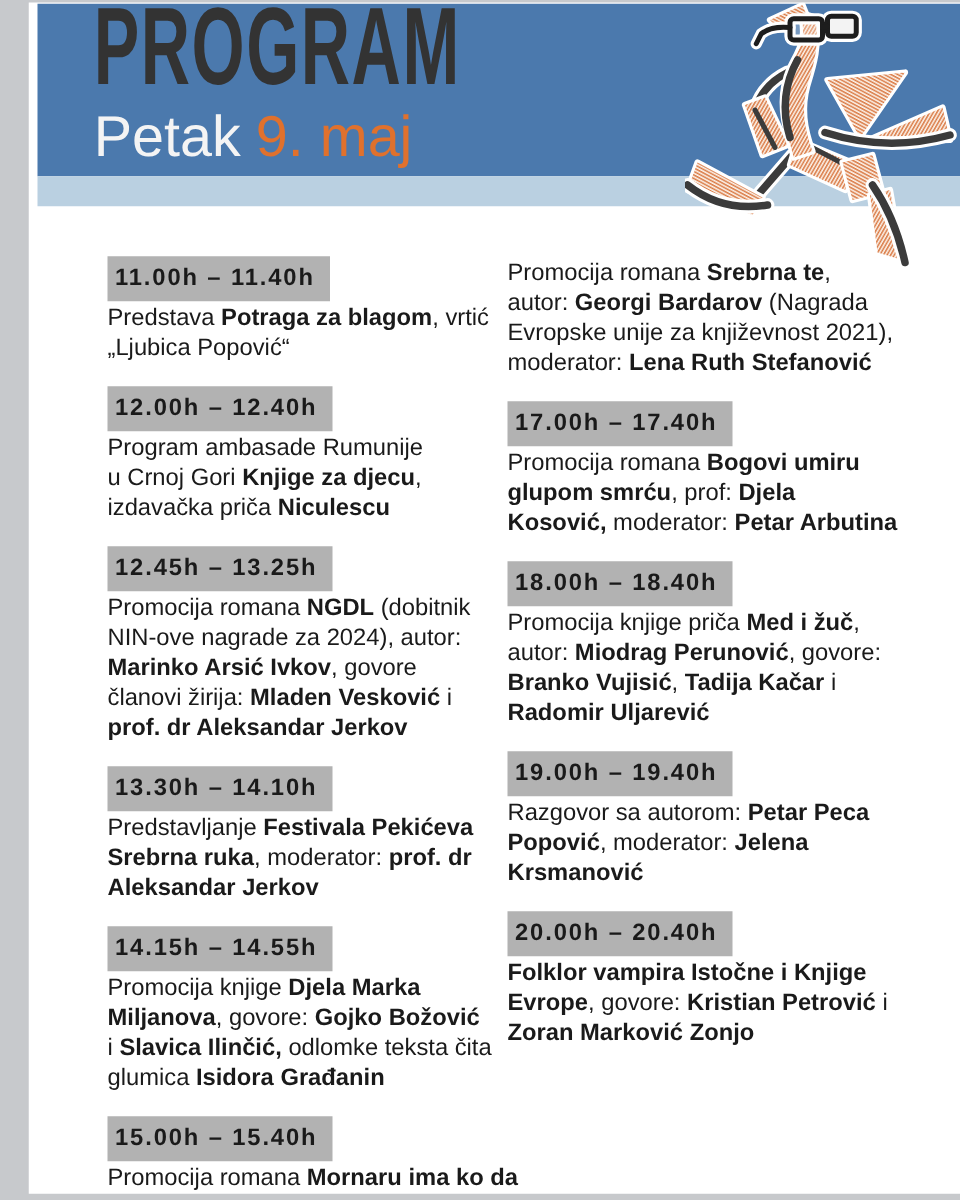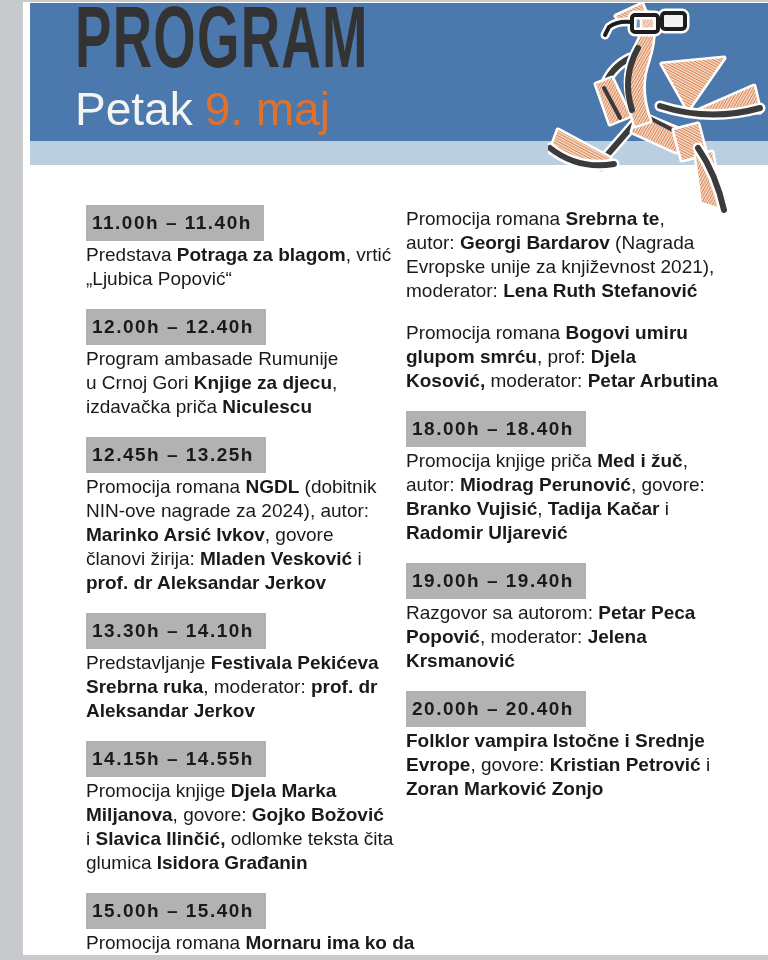--- a/index.html
+++ b/index.html
@@ -121,21 +121,21 @@
       <div class="col left">
           <div class="event"><div class="time">11.00h – 11.40h</div><div class="desc"><span>Predstava </span><span class="bi">Potraga za blagom</span><span>, vrtić</span><br><span>„Ljubica Popović“</span></div></div>
           <div class="event"><div class="time">12.00h – 12.40h</div><div class="desc"><span>Program ambasade Rumunije</span><br><span>u Crnoj Gori </span><span class="bi">Knjige za djecu</span><span>,</span><br><span>izdavačka priča </span><span class="b">Niculescu</span></div></div>
           <div class="event"><div class="time">12.45h – 13.25h</div><div class="desc"><span>Promocija romana </span><span class="bi">NGDL</span><span> (dobitnik</span><br><span>NIN-ove nagrade za 2024), autor:</span><br><span class="b">Marinko Arsić Ivkov</span><span>, govore</span><br><span>članovi žirija: </span><span class="b">Mladen Vesković</span><span> i</span><br><span class="b">prof. dr Aleksandar Jerkov</span></div></div>
           <div class="event"><div class="time">13.30h – 14.10h</div><div class="desc"><span>Predstavljanje </span><span class="bi">Festivala Pekićeva</span><br><span class="bi">Srebrna ruka</span><span>, moderator: </span><span class="b">prof. dr</span><br><span class="b">Aleksandar Jerkov</span></div></div>
           <div class="event"><div class="time">14.15h – 14.55h</div><div class="desc"><span>Promocija knjige </span><span class="bi">Djela</span><span> </span><span class="b">Marka</span><br><span class="b">Miljanova</span><span>, govore: </span><span class="b">Gojko Božović</span><br><span>i </span><span class="b">Slavica Ilinčić,</span><span> odlomke teksta čita</span><br><span>glumica </span><span class="b">Isidora Građanin</span></div></div>
           <div class="event"><div class="time">15.00h – 15.40h</div><div class="desc"><span>Promocija romana </span><span class="bi">Mornaru ima ko da</span><br></div></div>
         </div>
       <div class="col right">
           <div class="event"><div class="desc"><span>Promocija romana </span><span class="bi">Srebrna te</span><span>,</span><br><span>autor: </span><span class="b">Georgi Bardarov</span><span> (Nagrada</span><br><span>Evropske unije za književnost 2021),</span><br><span>moderator: </span><span class="b">Lena Ruth Stefanović</span></div></div>
-          <div class="event"><div class="desc"><span>Promocija romana </span><span class="bi">Bogovi umiru</span><br><span class="bi">glupom smrću</span><span>, prof: </span><span class="b">Djela</span><br><span class="b">Kosović,</span><span> moderator: </span><span class="b">Petar Arbutina</span></div></div>
+          <div class="event"><div class="time">17.00h – 17.40h</div><div class="desc"><span>Promocija romana </span><span class="bi">Bogovi umiru</span><br><span class="bi">glupom smrću</span><span>, prof: </span><span class="b">Djela</span><br><span class="b">Kosović,</span><span> moderator: </span><span class="b">Petar Arbutina</span></div></div>
           <div class="event"><div class="time">18.00h – 18.40h</div><div class="desc"><span>Promocija knjige priča </span><span class="bi">Med i žuč</span><span>,</span><br><span>autor: </span><span class="b">Miodrag Perunović</span><span>, govore:</span><br><span class="b">Branko Vujisić</span><span>, </span><span class="b">Tadija Kačar</span><span> i</span><br><span class="b">Radomir Uljarević</span></div></div>
           <div class="event"><div class="time">19.00h – 19.40h</div><div class="desc"><span>Razgovor sa autorom: </span><span class="b">Petar Peca</span><br><span class="b">Popović</span><span>, moderator: </span><span class="b">Jelena</span><br><span class="b">Krsmanović</span></div></div>
-          <div class="event"><div class="time">20.00h – 20.40h</div><div class="desc"><span class="bi">Folklor vampira Istočne i Srednje</span><br><span class="bi">Evrope</span><span>, govore: </span><span class="b">Kristian Petrović</span><span> i</span><br><span class="b">Zoran Marković Zonjo</span></div></div>
+          <div class="event"><div class="time">20.00h – 20.40h</div><div class="desc"><span class="bi">Folklor vampira Istočne i Knjige</span><br><span class="bi">Evrope</span><span>, govore: </span><span class="b">Kristian Petrović</span><span> i</span><br><span class="b">Zoran Marković Zonjo</span></div></div>
         </div>
     </div>
 
   </div>
 </div>
 
 </body></html>

